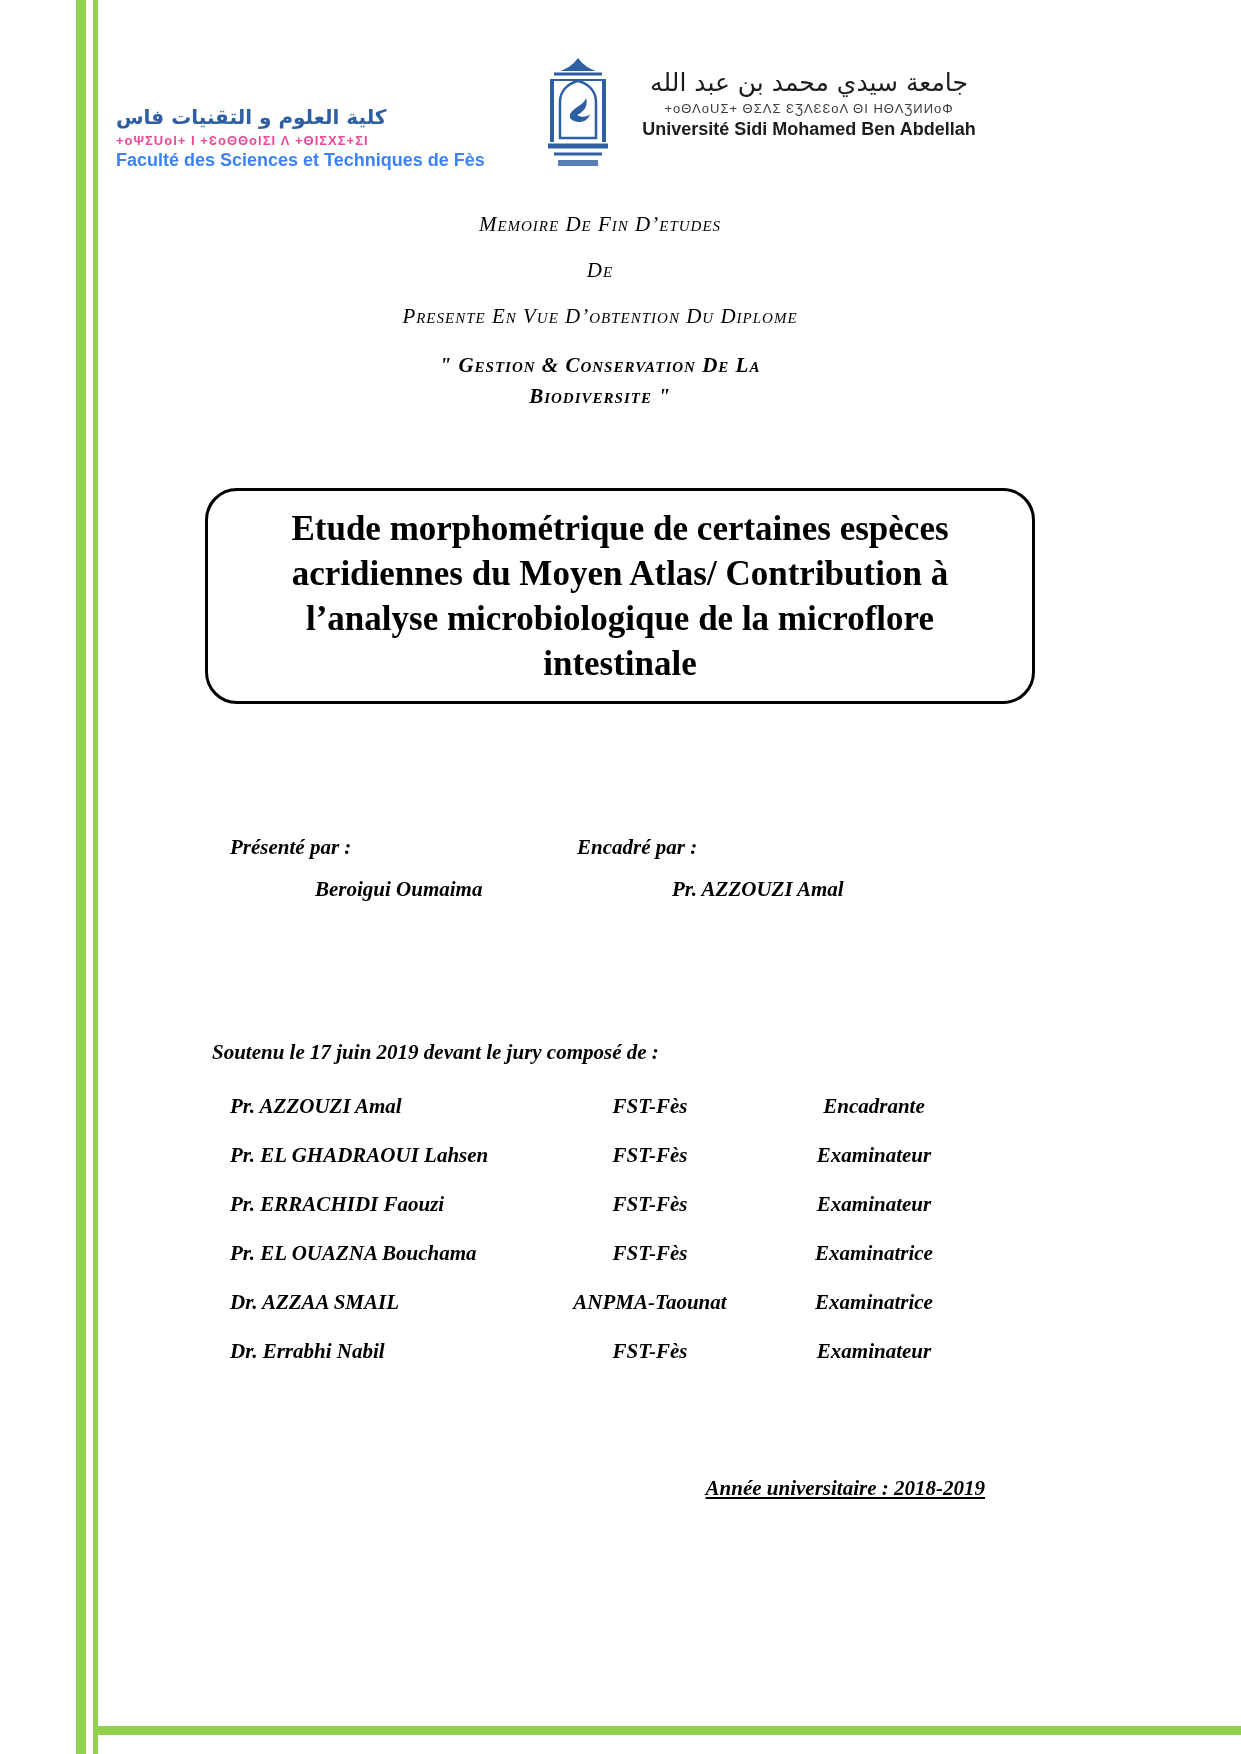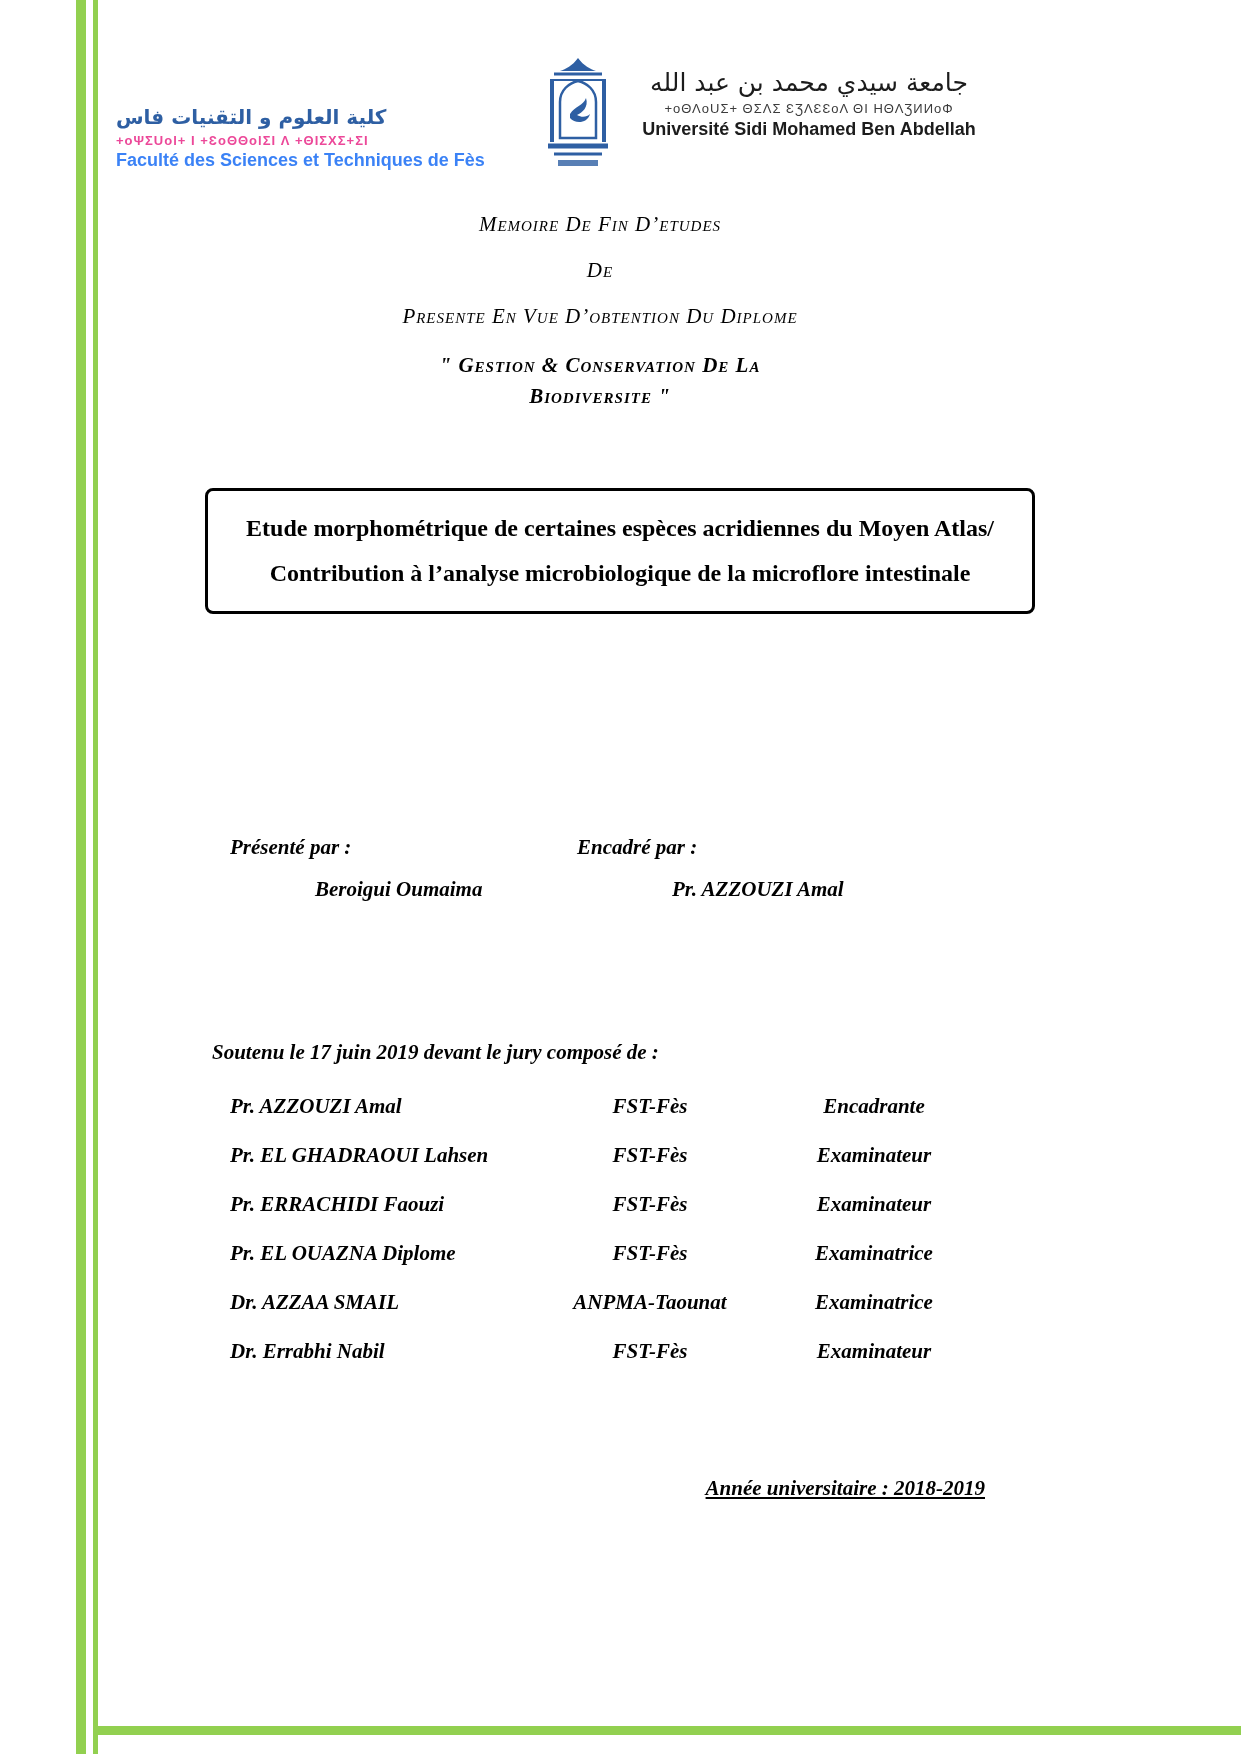--- a/index.html
+++ b/index.html
@@ -44,23 +44,23 @@
     text-align: center; font-style: italic; font-variant: small-caps;
     letter-spacing: 1px; font-size: 21px;
   }
   .intro .ln { margin-bottom: 21px; }
   .intro .b { font-weight: bold; }
   .intro .quote { max-width: 420px; margin: 0 auto; line-height: 31px; }
 
   
   .title-box {
     position: absolute; left: 205px; top: 488px; width: 830px;
-    box-sizing: border-box; border: 3px solid #000; border-radius: 8px;
+    box-sizing: border-box; border: 3px solid #000; border-radius: 32px;
     padding: 15px 30px; text-align: center;
-    font-weight: bold; font-size: 24px; line-height: 45px;
+    font-weight: bold; font-size: 35px; line-height: 45px;
   }
 
   
   .tag {
     position: absolute; white-space: nowrap;
     font-weight: bold; font-style: italic; font-size: 21px;
   }
   .presented-label { left: 230px; top: 835px; }
   .supervisor-label { left: 577px; top: 835px; }
   .presented-name { left: 315px; top: 877px; }
@@ -144,21 +144,21 @@
       <div class="name">Pr. EL GHADRAOUI Lahsen</div>
       <div class="inst">FST-Fès</div>
       <div class="role">Examinateur</div>
     </div>
     <div class="row">
       <div class="name">Pr. ERRACHIDI Faouzi</div>
       <div class="inst">FST-Fès</div>
       <div class="role">Examinateur</div>
     </div>
     <div class="row">
-      <div class="name">Pr. EL OUAZNA Diplome</div>
+      <div class="name">Pr. EL OUAZNA Bouchama</div>
       <div class="inst">FST-Fès</div>
       <div class="role">Examinatrice</div>
     </div>
     <div class="row">
       <div class="name">Dr. AZZAA SMAIL</div>
       <div class="inst">ANPMA-Taounat</div>
       <div class="role">Examinatrice</div>
     </div>
     <div class="row">
       <div class="name">Dr. Errabhi Nabil</div>

